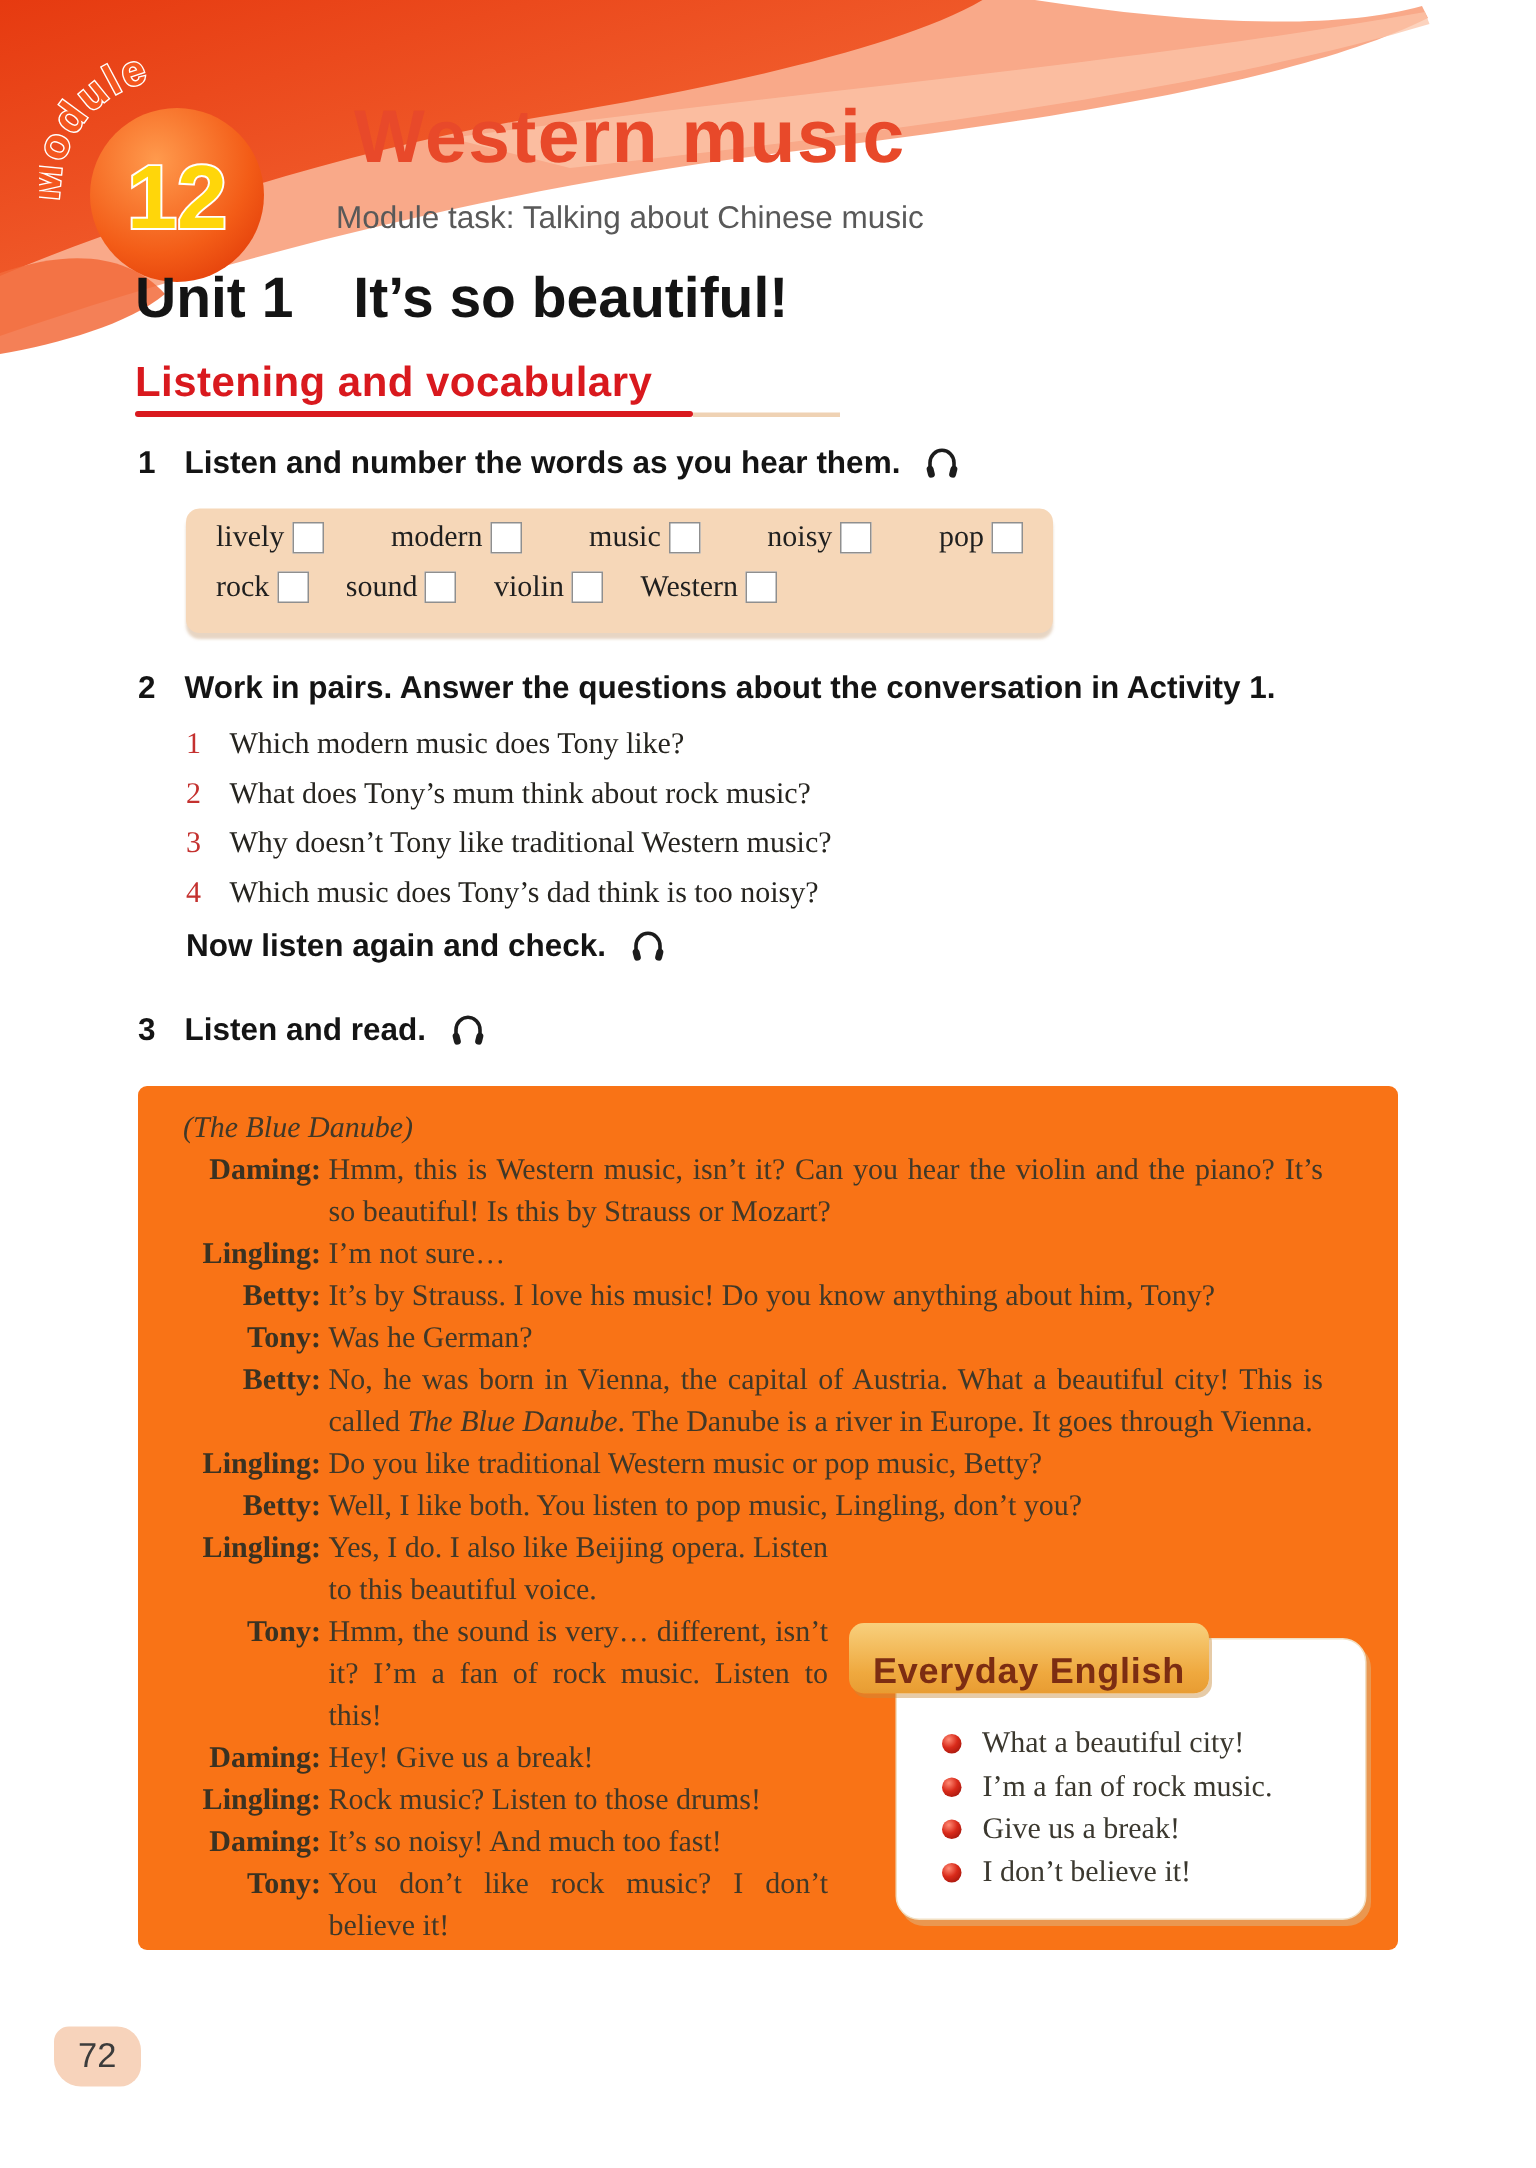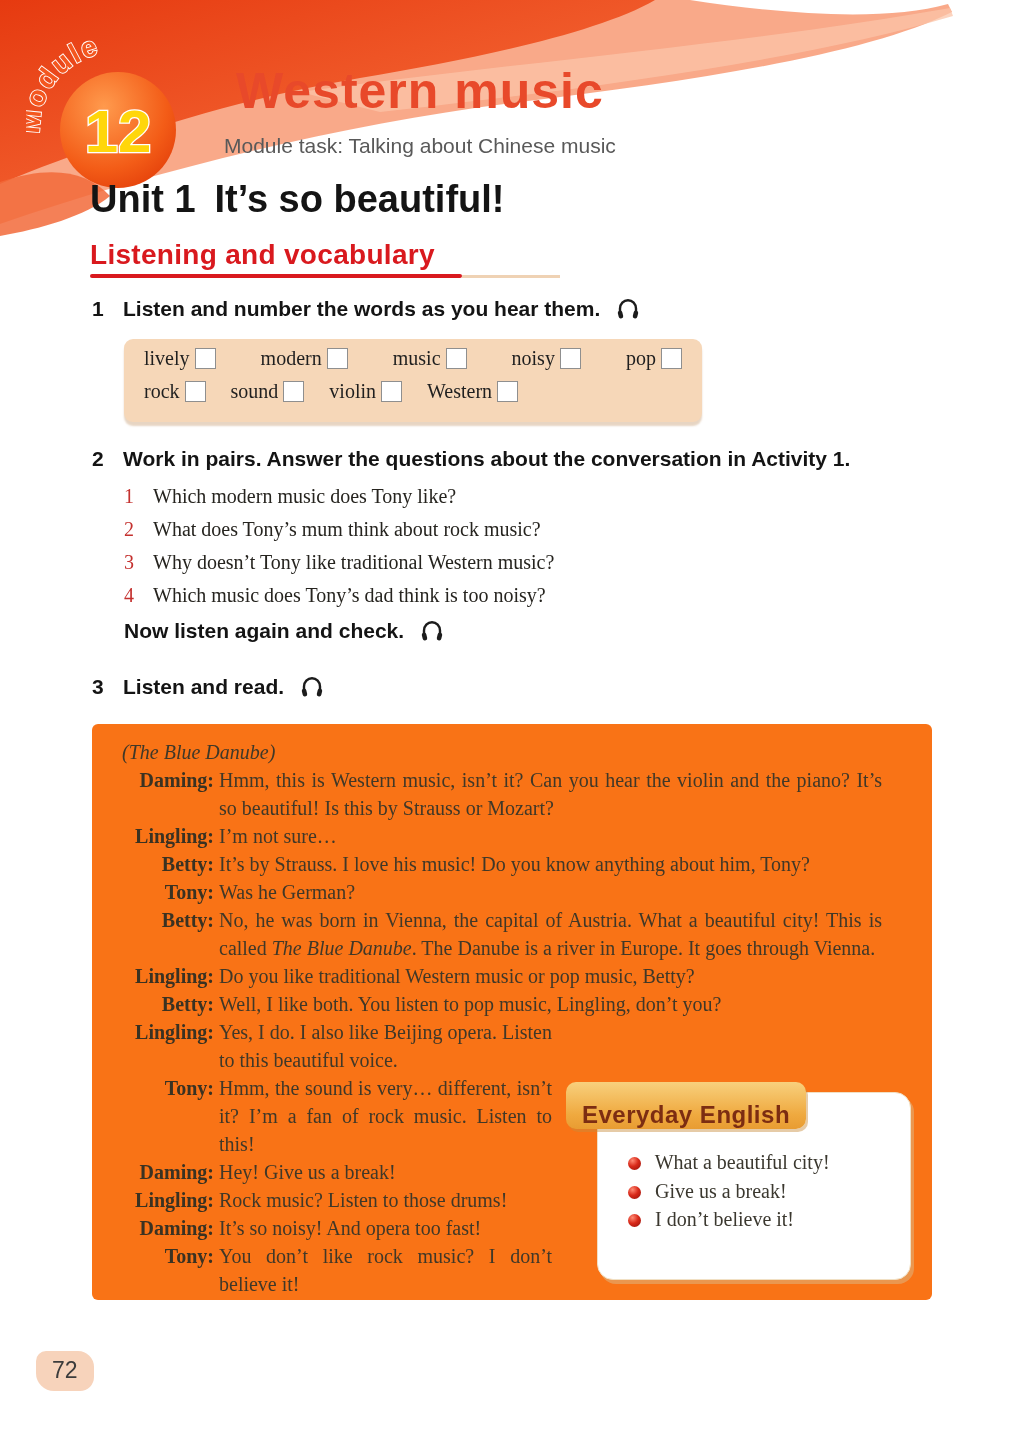--- a/index.html
+++ b/index.html
@@ -5,21 +5,21 @@
   html,body{margin:0;padding:0;background:#ffffff;}
   .page{position:relative;width:1024px;height:1445px;background:#ffffff;overflow:hidden;
         font-family:"Liberation Sans",sans-serif;}
 
   
   .swoosh{position:absolute;left:0;top:0;width:1024px;height:260px;pointer-events:none;}
   .badge{position:absolute;left:26px;top:34px;width:180px;height:185px;}
   .main-title{position:absolute;left:236px;top:62px;font-size:50px;font-weight:bold;
               color:#e8492a;letter-spacing:1px;}
   .module-task{position:absolute;left:224px;top:134px;font-size:21px;color:#595959;}
-  .unit-line{position:absolute;left:90px;top:178px;display:flex;gap:19px;
+  .unit-line{position:absolute;left:90px;top:178px;display:flex;gap:40px;
              font-size:38px;font-weight:bold;color:#141414;}
   .section-wrap{position:absolute;left:90px;top:239px;}
   .section-title{font-size:28px;font-weight:bold;color:#d9191e;letter-spacing:.3px;}
   .section-underline{height:4px;background:#d9191e;width:372px;margin-top:3px;
                      border-radius:2px;position:relative;}
   .section-underline::after{content:"";position:absolute;left:372px;top:1px;width:98px;
                             height:3px;background:#efd2b4;}
 
   
   .act-row{position:absolute;display:flex;align-items:flex-start;}
@@ -223,35 +223,39 @@
         <div class="dia-line"><span class="speaker">Lingling:</span><span><span>I’m not sure…</span></span></div>
         <div class="dia-line"><span class="speaker">Betty:</span><span><span>It’s by Strauss. I love his music! Do you know anything about him, Tony?</span></span></div>
         <div class="dia-line"><span class="speaker">Tony:</span><span><span>Was he German?</span></span></div>
         <div class="dia-line"><span class="speaker">Betty:</span><span><span>No, he was born in Vienna, the capital of Austria. What a beautiful city! This is called </span><span class="it">The Blue Danube</span><span>. The Danube is a river in Europe. It goes through Vienna.</span></span></div>
         <div class="dia-line"><span class="speaker">Lingling:</span><span><span>Do you like traditional Western music or pop music, Betty?</span></span></div>
         <div class="dia-line"><span class="speaker">Betty:</span><span><span>Well, I like both. You listen to pop music, Lingling, don’t you?</span></span></div>
         <div class="dia-line narrow"><span class="speaker">Lingling:</span><span><span>Yes, I do. I also like Beijing opera. Listen to this beautiful voice.</span></span></div>
         <div class="dia-line narrow"><span class="speaker">Tony:</span><span><span>Hmm, the sound is very… different, isn’t it? I’m a fan of rock music. Listen to this!</span></span></div>
         <div class="dia-line narrow"><span class="speaker">Daming:</span><span><span>Hey! Give us a break!</span></span></div>
         <div class="dia-line narrow"><span class="speaker">Lingling:</span><span><span>Rock music? Listen to those drums!</span></span></div>
-        <div class="dia-line narrow"><span class="speaker">Daming:</span><span><span>It’s so noisy! And opera too fast!</span></span></div>
+        <div class="dia-line narrow"><span class="speaker">Daming:</span><span><span>It’s so noisy! And much too fast!</span></span></div>
         <div class="dia-line narrow"><span class="speaker">Tony:</span><span><span>You don’t like rock music? I don’t believe it!</span></span></div>
       </div>
 
     <div class="ee-panel"></div>
     <div class="ee-tab">
       <span class="ee-title">Everyday English</span>
     </div>
     <div class="ee-items">
       <div class="ee-item">
           <span class="bullet"></span>
           <span>What a beautiful city!</span>
         </div>
         <div class="ee-item">
           <span class="bullet"></span>
+          <span>I’m a fan of rock music.</span>
+        </div>
+        <div class="ee-item">
+          <span class="bullet"></span>
           <span>Give us a break!</span>
         </div>
         <div class="ee-item">
           <span class="bullet"></span>
           <span>I don’t believe it!</span>
         </div>
     </div>
   </div>
 
   <div class="page-badge">

